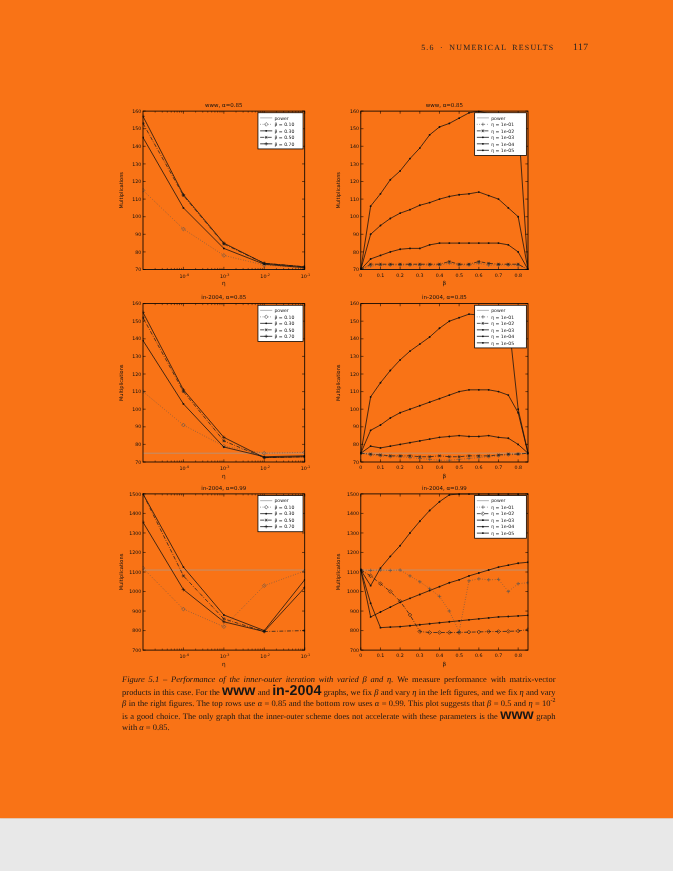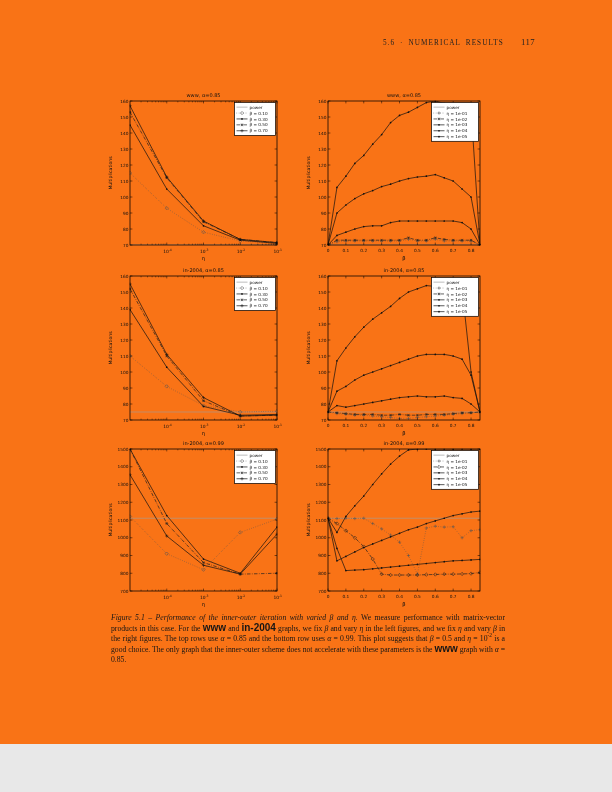--- a/index.html
+++ b/index.html
@@ -13,21 +13,21 @@
     font-size:7.2px;color:#222;white-space:nowrap;
   }
   .header .sec{letter-spacing:1.1px;word-spacing:2px;}
   .header .pagenum{font-size:8.8px;margin-left:17px;letter-spacing:.4px;}
   svg.plots{position:absolute;left:0;top:0;}
   .caption{
     position:absolute;left:111px;top:613px;width:394px;margin:0;
     font-size:7.7px;line-height:9.9px;text-align:justify;color:#161616;
   }
   .caption .i{font-style:italic;}
-  .caption .b{font-weight:bold;font-family:"Liberation Sans",sans-serif;font-size:10px;}
+  .caption .b{font-weight:bold;font-family:"Liberation Sans",sans-serif;font-size:13px;}
   .caption sup{font-size:5.4px;line-height:0;}
 </style>
 </head>
 <body>
 
 <div class="page">
   <div class="header">
     <span class="sec">5.6 · NUMERICAL RESULTS</span><span class="pagenum">117</span>
   </div>
 

